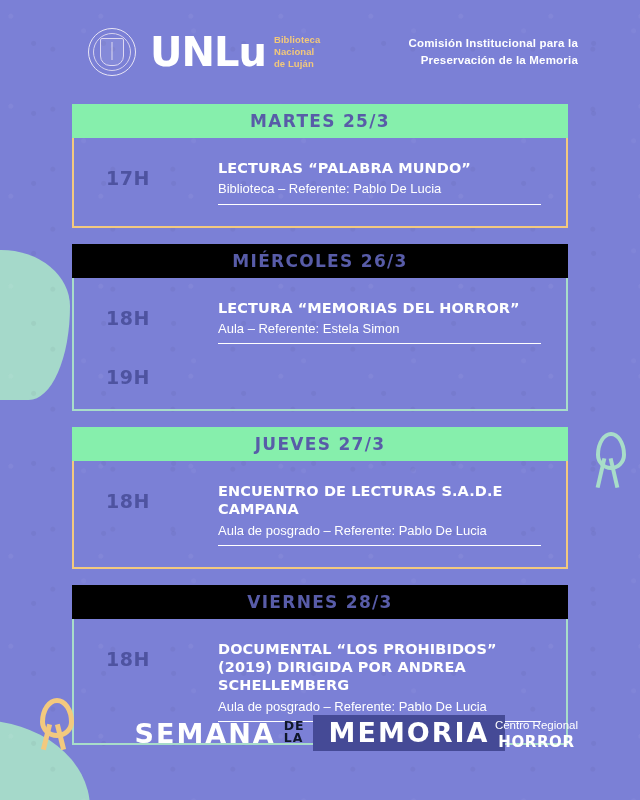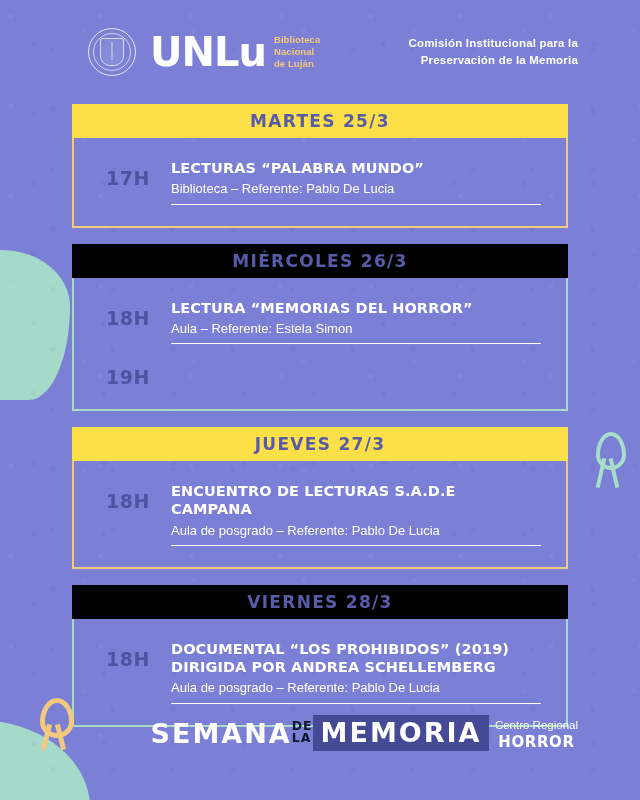--- a/index.html
+++ b/index.html
@@ -152,21 +152,21 @@
     font-weight: bold;
     letter-spacing: 1.3px;
     color: #585ca8;
     font-family: "DejaVu Sans", sans-serif;
   }
   .day-body {
     border: 2px solid;
     border-top: none;
     padding: 11px;
   }
-  .day--amber .day-title { background: #fde047; }
+  .day--amber .day-title { background: #86efac; }
   .day--amber .day-body { border-color: #f3c97e; }
   .day--mint .day-title { background: #000000; }
   .day--mint .day-body { border-color: #a8ddc9; }
 
   .event {
     display: flex;
     align-items: flex-start;
     padding: 10px 14px 10px 0;
   }
   .event + .event {
@@ -181,20 +181,21 @@
     color: #4e53a0;
     font-family: "DejaVu Sans", sans-serif;
     letter-spacing: 0.5px;
     padding-top: 8px;
   }
   .day--amber .event-hour { color: #4e53a0; }
   .event-text {
     flex: 1;
     padding-bottom: 6px;
     border-bottom: 1.5px solid #ffffff;
+    margin-left: 47px;
   }
   .event-title {
     color: #ffffff;
     font-weight: bold;
     font-size: 14.5px;
     line-height: 1.25;
     letter-spacing: 0.1px;
     font-family: "DejaVu Sans", sans-serif;
   }
   .event-sub {
@@ -267,20 +268,21 @@
     right: 0;
     bottom: 44px;
     height: 46px;
     display: flex;
     align-items: center;
     justify-content: center;
   }
   .brand {
     display: flex;
     align-items: center;
+    gap: 8px;
   }
   .brand-semana {
     color: #ffffff;
     font-size: 27px;
     font-weight: bold;
     letter-spacing: 2px;
     font-family: "DejaVu Sans", sans-serif;
   }
   .brand-dela {
     display: flex;
@@ -292,21 +294,21 @@
     font-family: "DejaVu Sans", sans-serif;
     letter-spacing: 1px;
     padding-bottom: 2px;
   }
   .brand-memoria {
     background: #454a96;
     color: #ffffff;
     font-size: 27px;
     font-weight: bold;
     letter-spacing: 2px;
-    padding: 2px 8px 3px;
+    padding: 2px 16px 3px;
     font-family: "DejaVu Sans", sans-serif;
   }
   .centro {
     position: absolute;
     right: 62px;
     bottom: 48px;
     text-align: center;
     color: #ffffff;
     line-height: 1.3;
   }

